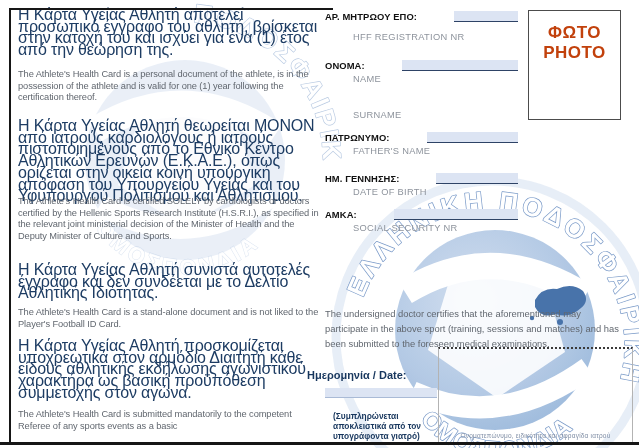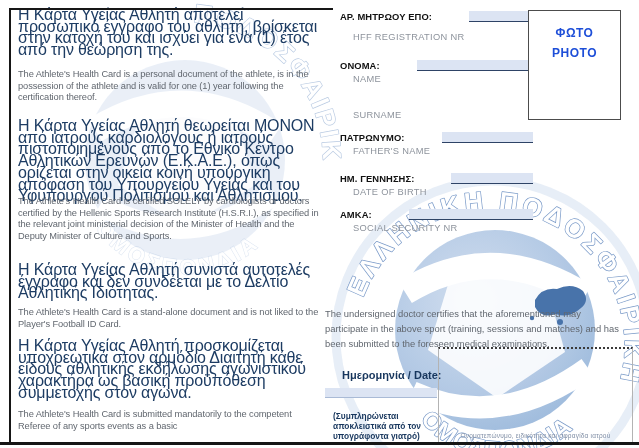--- a/index.html
+++ b/index.html
@@ -14,47 +14,47 @@
   #content{z-index:2;}
   #borders{z-index:3;pointer-events:none;}
   .bline{position:absolute;background:#161616;}
 
   
   .lp{position:absolute;left:18px;width:302px;margin:0;}
   .gr{color:#1d3c63;font-weight:normal;font-size:16px;line-height:11.7px;letter-spacing:-0.15px;}
   .en{color:#61676f;font-size:9.3px;line-height:11.6px;letter-spacing:-0.1px;}
 
   
-  .frow{position:absolute;left:340px;width:193px;display:flex;align-items:flex-end;gap:32px;}
+  .frow{position:absolute;left:325px;width:193px;display:flex;align-items:flex-end;gap:32px;}
   .flabel{color:#111111;font-weight:bold;font-size:9.4px;white-space:nowrap;letter-spacing:0.1px;}
   .fline{flex:1;height:10px;margin-left:5px;background:#dce4f3;border-bottom:1.2px solid #2e4366;}
   .fsub{position:absolute;left:325px;color:#8d939c;font-size:9.3px;letter-spacing:0.3px;white-space:nowrap;padding-left:28px;}
 
   .docgr{position:absolute;left:325px;top:241px;width:312px;margin:0;
          color:#17365d;font-weight:bold;font-size:10.2px;line-height:15px;text-align:justify;letter-spacing:-0.1px;}
   .docen{position:absolute;left:325px;top:306px;width:300px;margin:0;
          color:#61676f;font-size:9.4px;line-height:15px;}
 
-  .datelabel{position:absolute;left:342px;top:369px;color:#17365d;font-weight:bold;font-size:11px;}
+  .datelabel{position:absolute;left:307px;top:369px;color:#17365d;font-weight:bold;font-size:11px;}
   .datefield{position:absolute;left:325px;top:388px;width:112px;height:9px;
              background:#dce4f3;border-bottom:1px solid #a9bad6;}
   .docnote{position:absolute;left:325px;top:404px;width:120px;margin:8px;
            color:#17365d;font-weight:bold;font-size:8.4px;line-height:9.8px;}
 
   .sigbox{position:absolute;left:438px;top:347px;width:193px;height:93px;
           border-top:2px dotted #3a3a3a;border-bottom:2px dotted #3a3a3a;
           border-left:1px solid #b3b3b3;border-right:1px solid #b3b3b3;
           background:transparent;}
   .sigcaption{position:absolute;left:0;right:0;bottom:3px;text-align:center;
               color:#7f8da4;font-size:6.5px;letter-spacing:0.2px;}
 
   .photobox{position:absolute;left:528px;top:10px;width:93px;height:110px;
             border:1.5px solid #4c4c4c;background:#ffffff;box-sizing:border-box;
             text-align:center;padding-top:12px;}
-  .photobox div{color:#1d4ed8;font-weight:bold;font-size:12px;line-height:20px;letter-spacing:0.5px;}
+  .photobox div{color:#c2410c;font-weight:bold;font-size:17px;line-height:20px;letter-spacing:0.5px;}
 
   .wm-ring-text{font-family:"Liberation Sans","DejaVu Sans",sans-serif;font-weight:bold;}
 </style>
 </head>
 <body>
 
 <svg id="watermark" class="layer" width="639" height="448" viewBox="0 0 639 448" aria-hidden="true">
   <defs>
     <radialGradient id="ballGrad" cx="40%" cy="35%" r="75%">
       <stop offset="0%" stop-color="#cfdcee"></stop>

